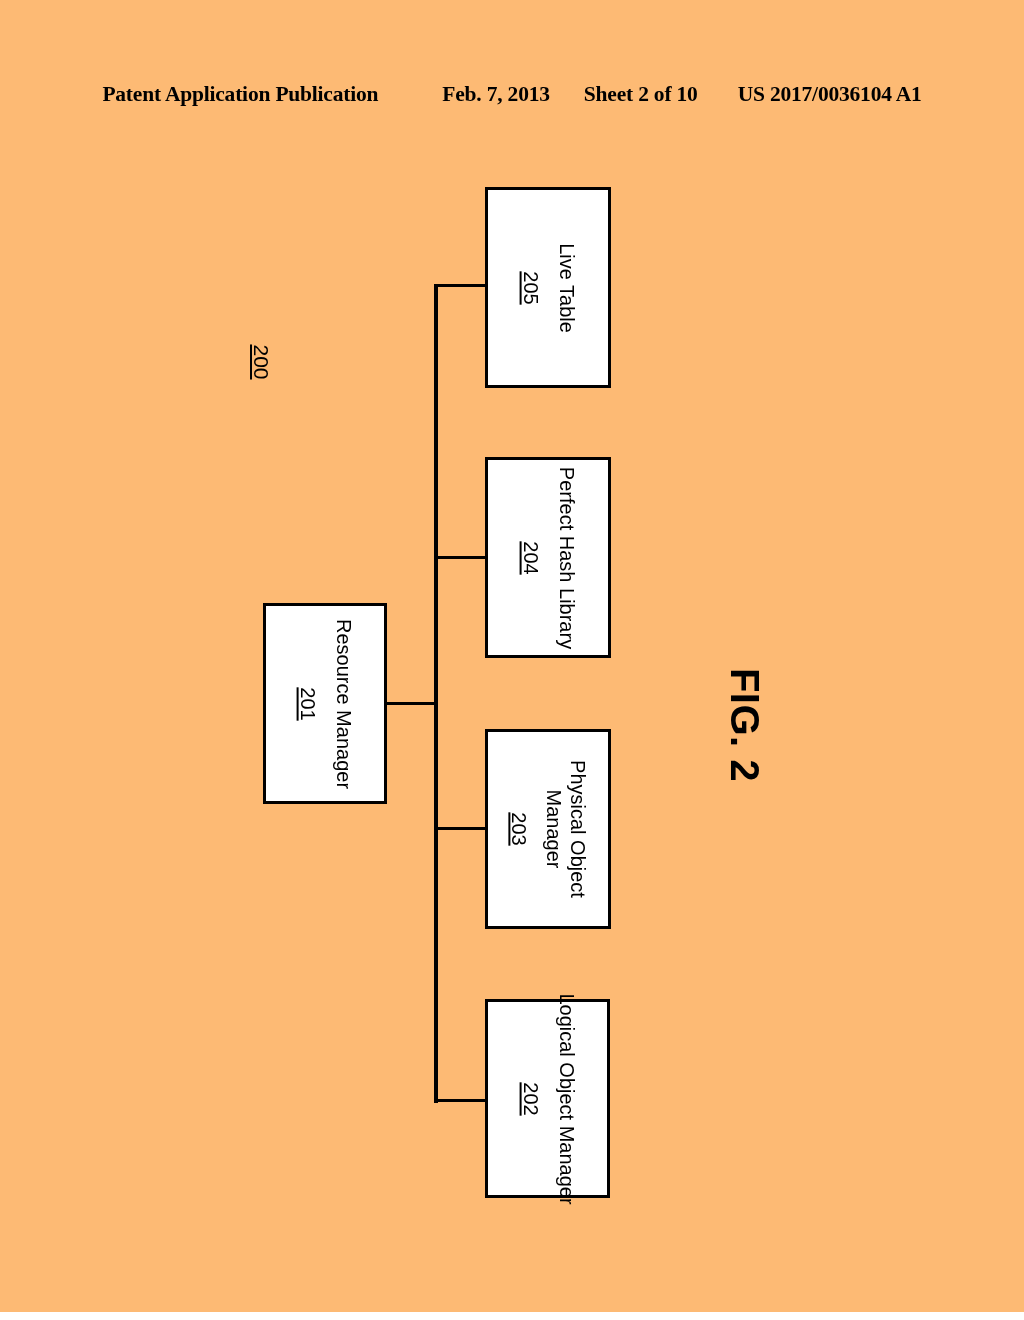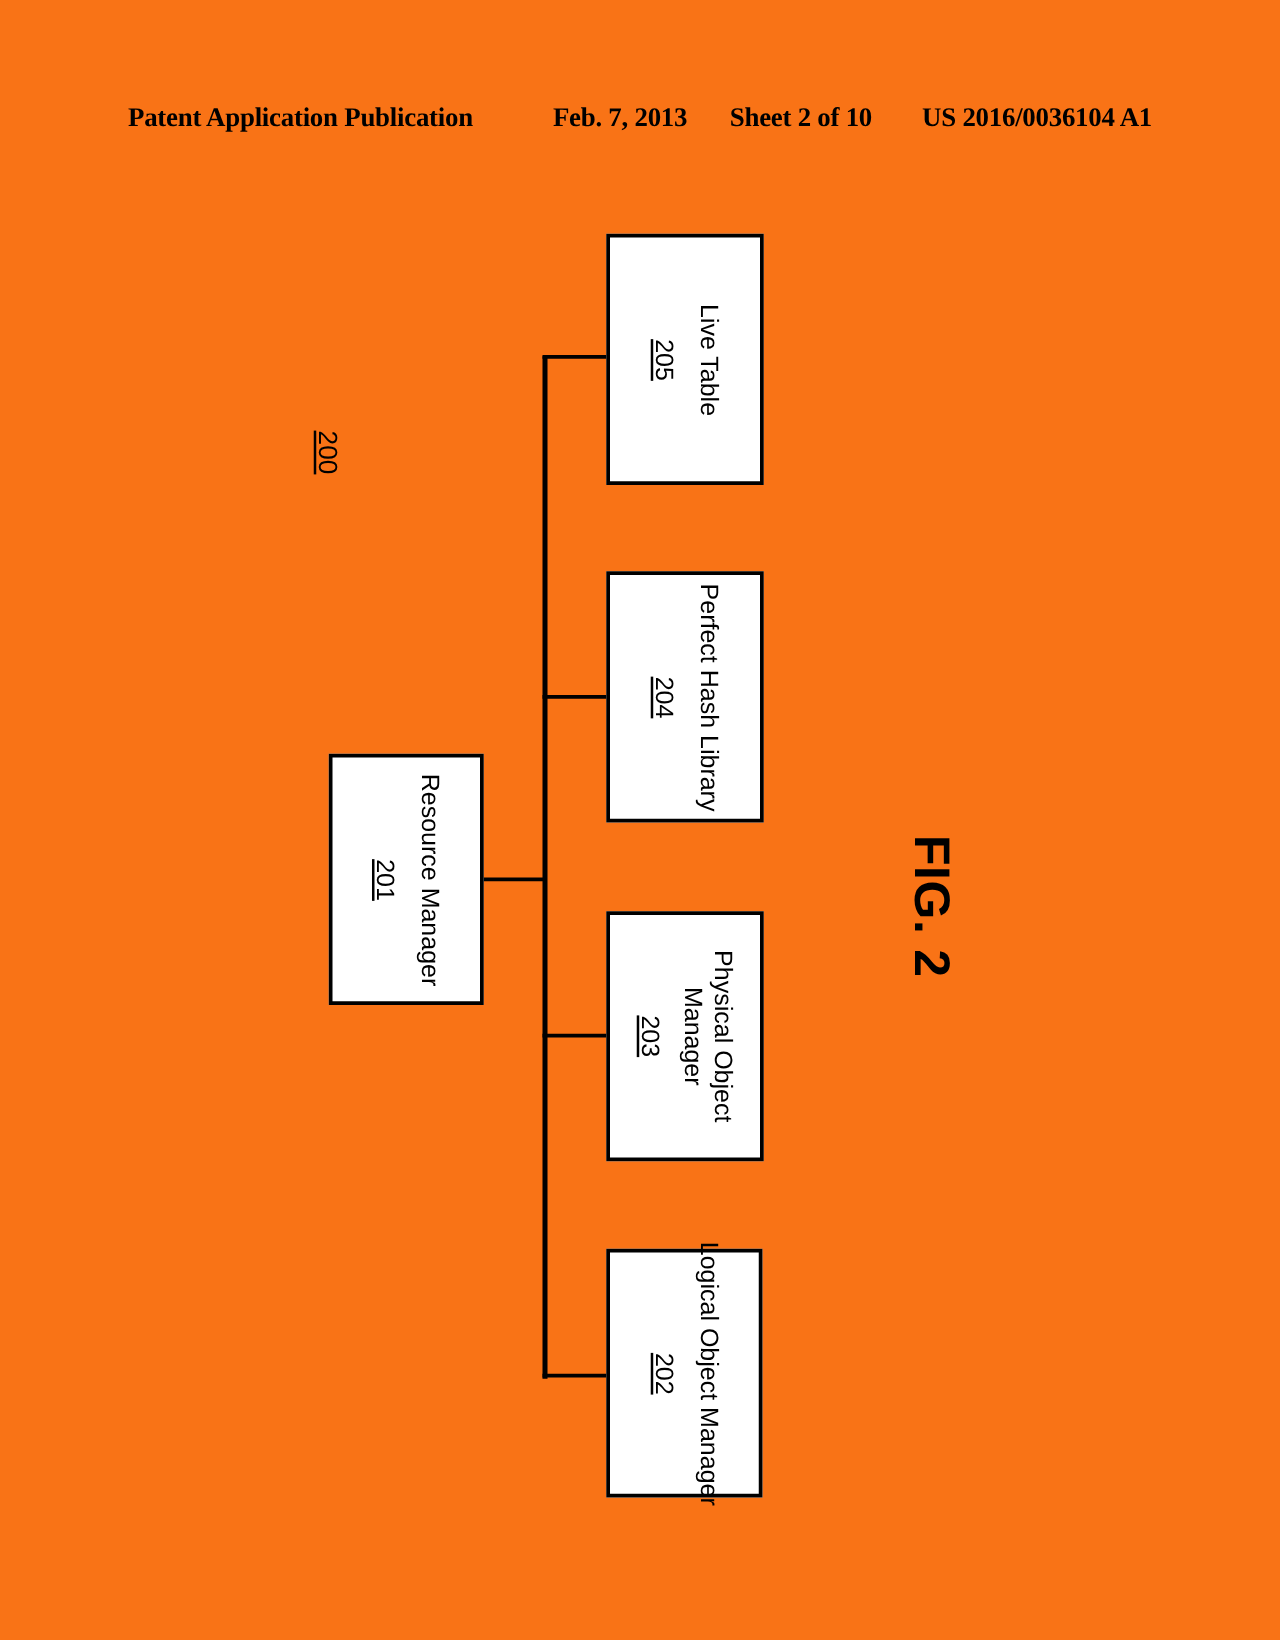--- a/index.html
+++ b/index.html
@@ -8,21 +8,21 @@
     background: #ffffff;
   }
   body {
     font-family: "Liberation Serif", serif;
     color: #000000;
   }
   #page {
     position: relative;
     width: 1024px;
     height: 1312px;
-    background: #f97316;
+    background: #fdba74;
     overflow: hidden;
   }
 
   
   #header {
     position: absolute;
     left: 0;
     top: 82px;
     width: 1024px;
     height: 34px;
@@ -104,21 +104,21 @@
 </style>
 </head>
 <body>
 
 <div id="page">
 
   <div id="header">
     <span class="h-pub">Patent Application Publication</span>
     <span class="h-date">Feb. 7, 2013</span>
     <span class="h-sheet">Sheet 2 of 10</span>
-    <span class="h-num">US 2016/0036104 A1</span>
+    <span class="h-num">US 2017/0036104 A1</span>
   </div>
 
   <div class="line" style="left:434px; top:285px; width:4px; height:818px;"></div>
 
   <div class="line" style="left:385px; top:702px; width:52px; height:3px;"></div>
 
   <div class="line" style="left:434px; top:284px; width:53px; height:3px;"></div>
 
   <div class="line" style="left:434px; top:556px; width:53px; height:3px;"></div>
 

